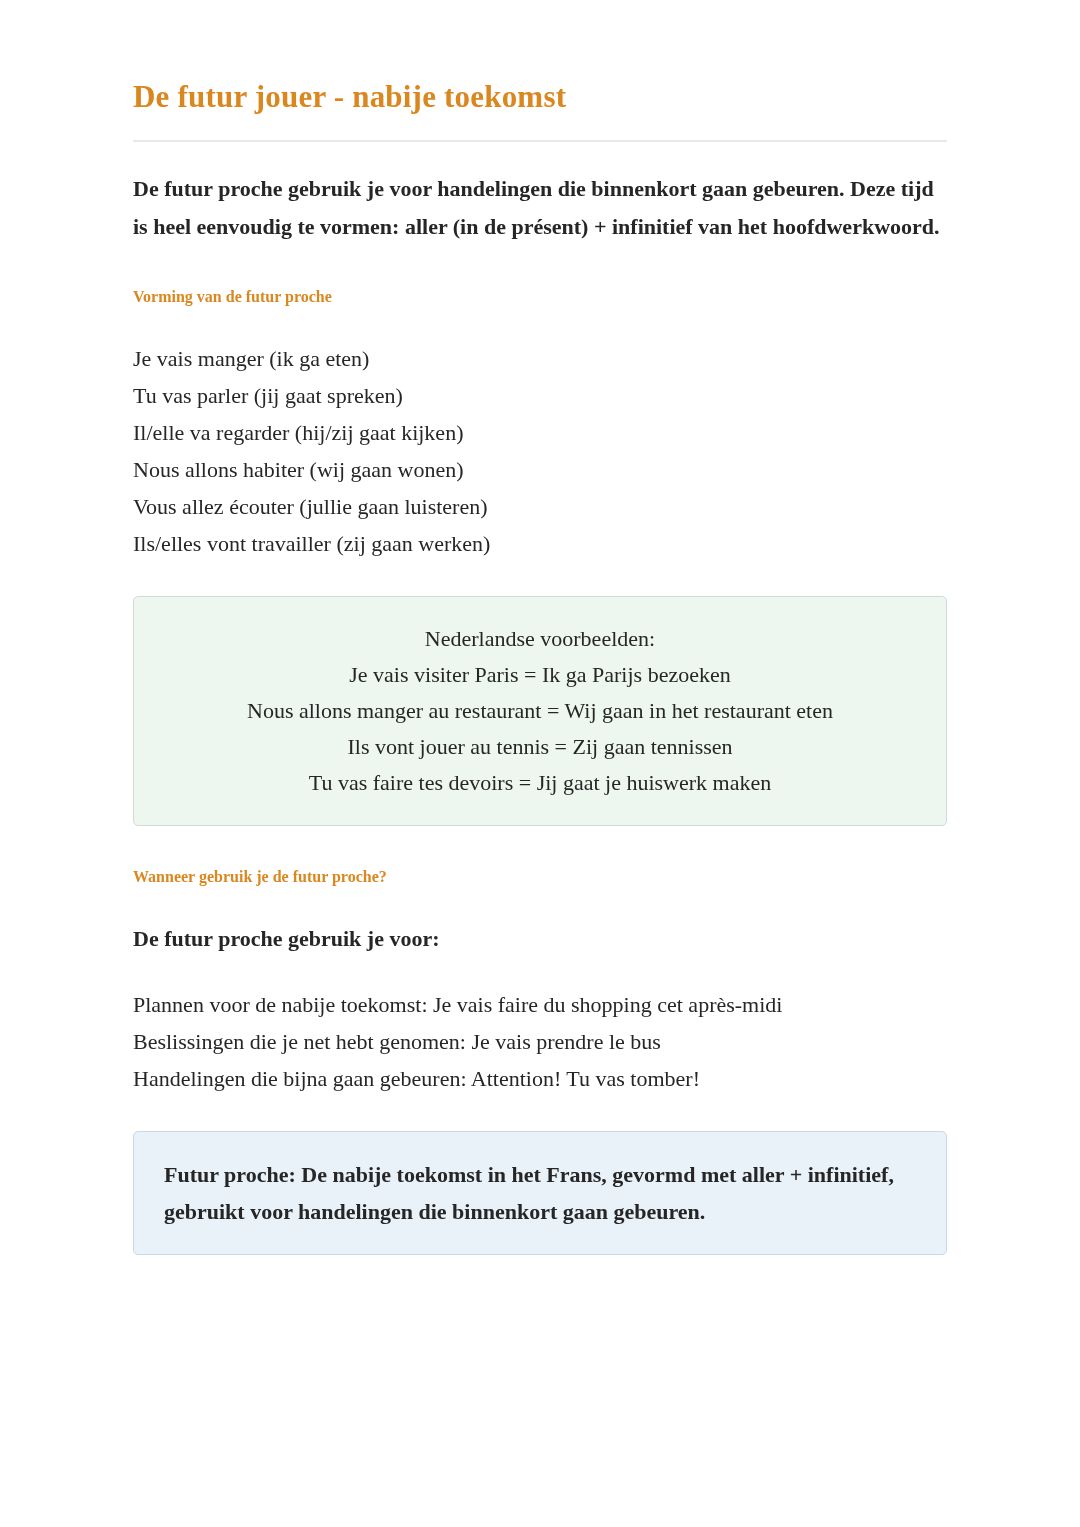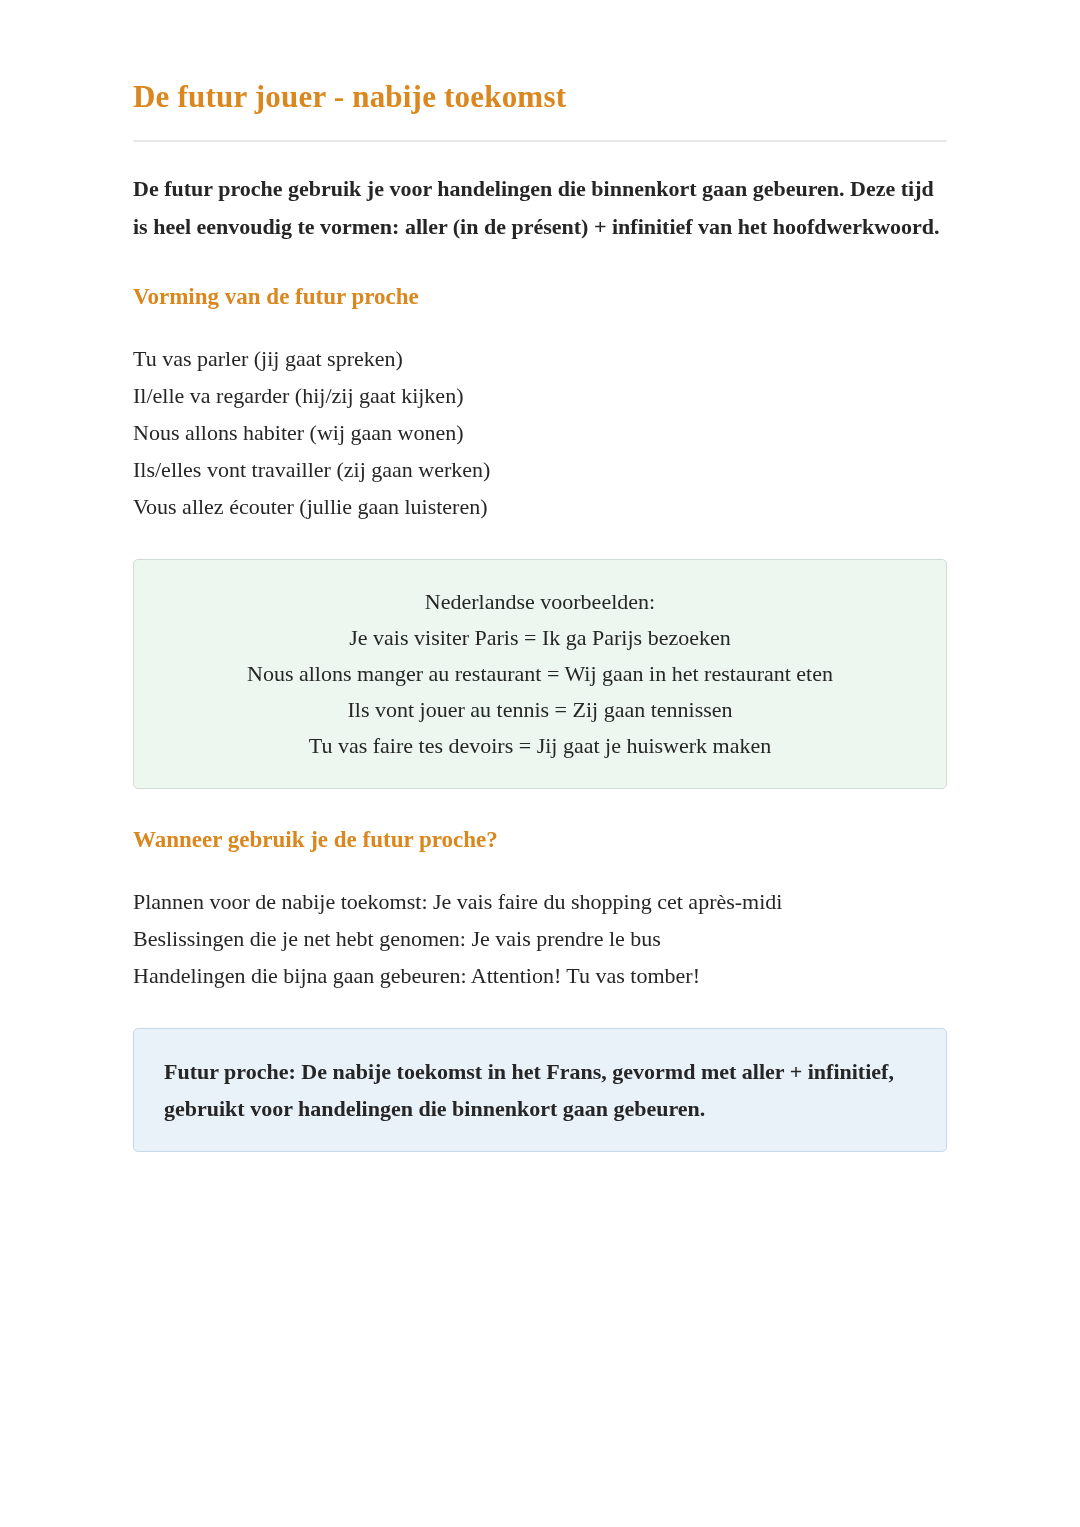--- a/index.html
+++ b/index.html
@@ -41,21 +41,21 @@
     margin-top: 24px;
   }
   p.body-text {
     font-size: 22px;
     line-height: 38px;
     margin-top: 28px;
     color: var(--text-dark);
     font-weight: bold;
   }
   h2.section-heading {
-    font-size: 23px;
+    font-size: 16px;
     line-height: 30px;
     font-weight: 700;
     color: var(--accent-orange);
     margin-top: 36px;
   }
   .line-list {
     list-style: none;
     margin-top: 28px;
   }
   .line-list li {
@@ -90,37 +90,39 @@
   <h1 class="doc-title">De futur jouer - nabije toekomst</h1>
 
   <hr class="title-divider">
 
   <p class="body-text">De futur proche gebruik je voor handelingen die binnenkort gaan gebeuren. Deze tijd is heel eenvoudig te vormen: aller (in de présent) + infinitief van het hoofdwerkwoord.</p>
 
   <h2 class="section-heading">Vorming van de futur proche</h2>
 
 
   <ul class="line-list">
+    <li>Je vais manger (ik ga eten)</li>
     <li>Tu vas parler (jij gaat spreken)</li>
     <li>Il/elle va regarder (hij/zij gaat kijken)</li>
     <li>Nous allons habiter (wij gaan wonen)</li>
+    <li>Vous allez écouter (jullie gaan luisteren)</li>
     <li>Ils/elles vont travailler (zij gaan werken)</li>
-    <li>Vous allez écouter (jullie gaan luisteren)</li>
   </ul>
 
   <section class="callout green">
     <span class="callout-line">Nederlandse voorbeelden:</span>
     <span class="callout-line">Je vais visiter Paris = Ik ga Parijs bezoeken</span>
     <span class="callout-line">Nous allons manger au restaurant = Wij gaan in het restaurant eten</span>
     <span class="callout-line">Ils vont jouer au tennis = Zij gaan tennissen</span>
     <span class="callout-line">Tu vas faire tes devoirs = Jij gaat je huiswerk maken</span>
   </section>
 
   <h2 class="section-heading">Wanneer gebruik je de futur proche?</h2>
 
+  <p class="body-text">De futur proche gebruik je voor:</p>
 
   <ul class="line-list">
     <li>Plannen voor de nabije toekomst: Je vais faire du shopping cet après-midi</li>
     <li>Beslissingen die je net hebt genomen: Je vais prendre le bus</li>
     <li>Handelingen die bijna gaan gebeuren: Attention! Tu vas tomber!</li>
   </ul>
 
   <section class="callout blue">
     <span class="callout-line">Futur proche: De nabije toekomst in het Frans, gevormd met aller + infinitief, gebruikt voor handelingen die binnenkort gaan gebeuren.</span>
   </section>

